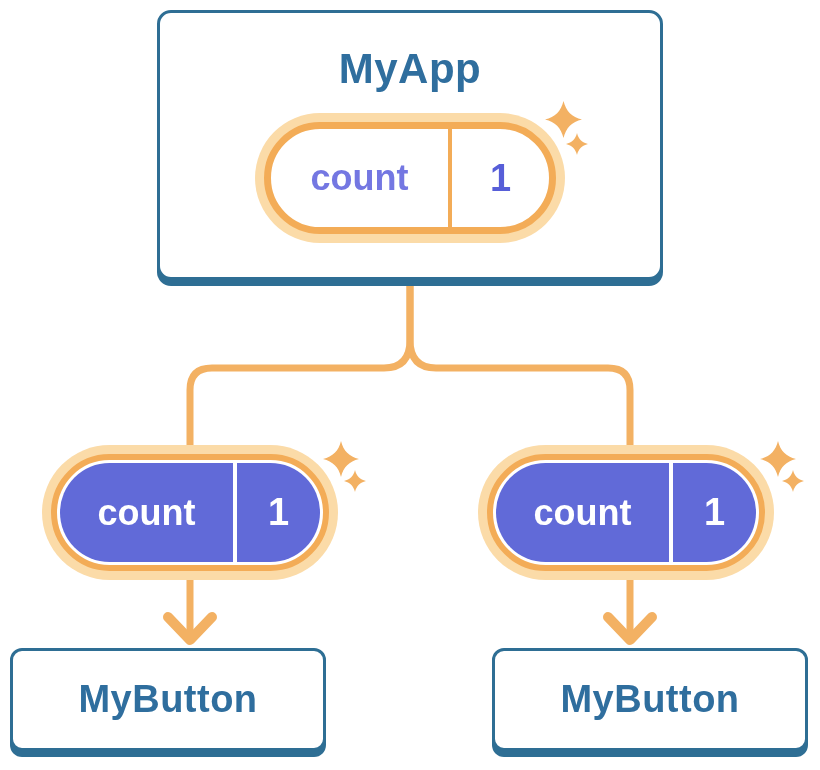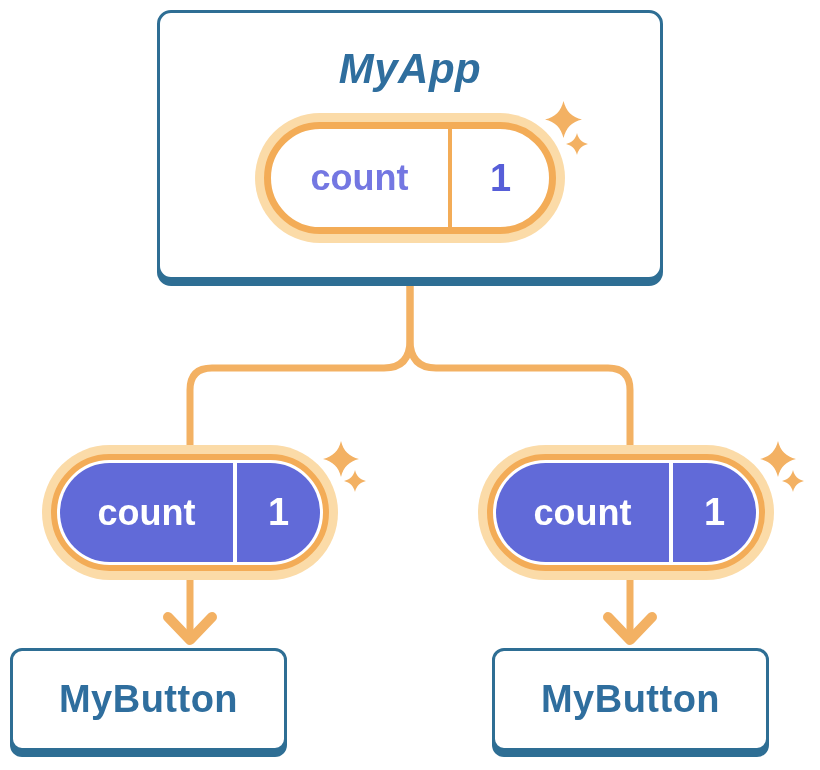--- a/index.html
+++ b/index.html
@@ -38,24 +38,24 @@
     position: absolute;
     background: #ffffff;
     border: 3px solid var(--card-border);
     border-radius: 14px;
     box-shadow: 0 6px 0 var(--card-border);
     box-sizing: border-box;
     z-index: 1;
   }
   .card-root {
     left: 157px; top: 10px;
-    width: 506px; height: 270px; font-style: italic;
+    width: 506px; height: 270px;
   }
   .card-leaf {
-    width: 277px; height: 103px;
+    width: 316px; height: 103px;
     top: 648px;
     border-radius: 12px;
     display: flex;
     align-items: center;
     justify-content: center;
     text-align: center;
   }
   .card-leaf-left  { left: 10px;  }
   .card-leaf-right { left: 492px; }
   .card-title {

